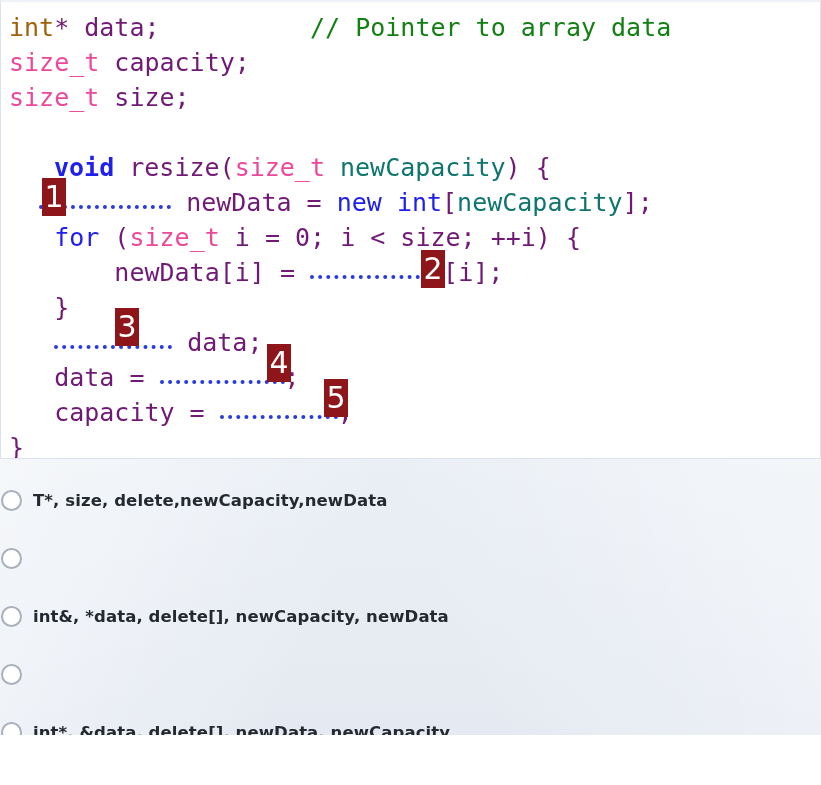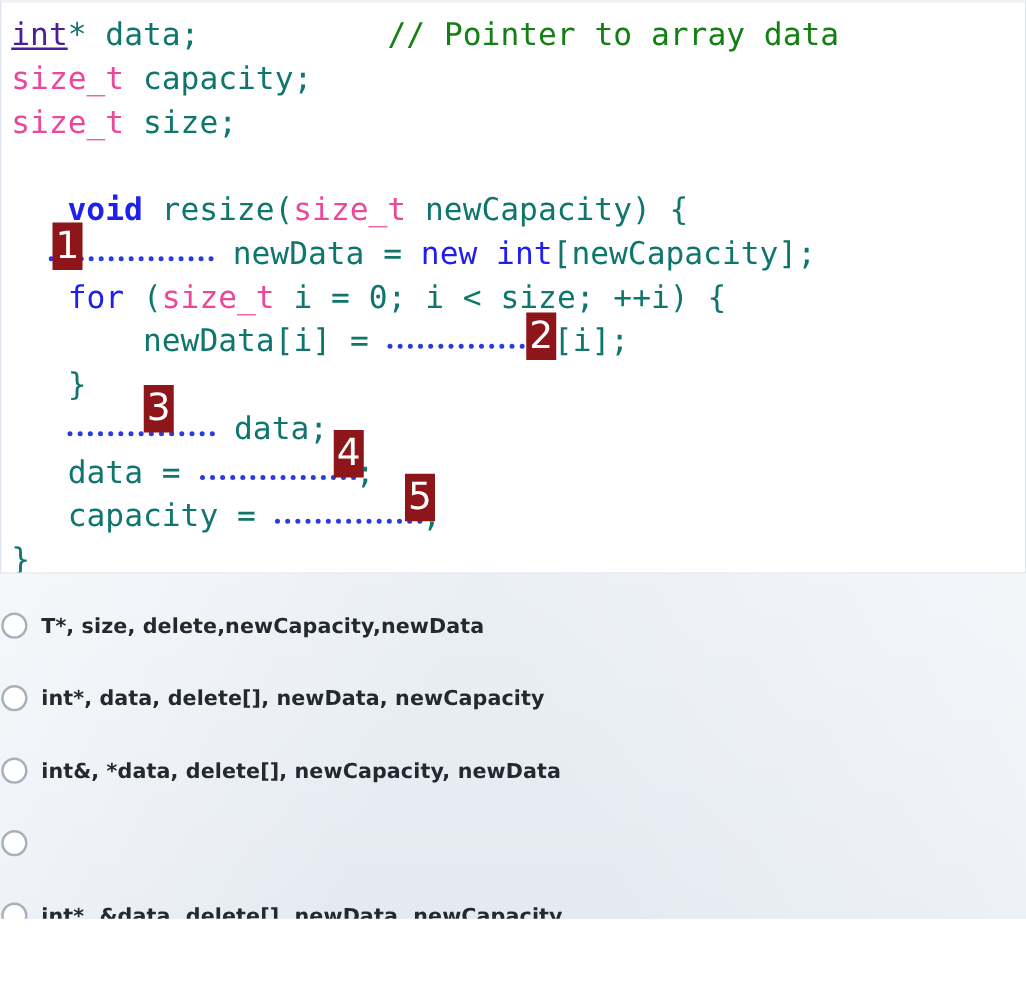--- a/index.html
+++ b/index.html
@@ -34,22 +34,22 @@
     color: #1b1b1b;
     letter-spacing: 0px;
   }
   .ln { height: 35px; position: relative; white-space: pre; }
   .blank-line { height: 35px; }
 
   
   .t-type      { color: #ec4899; }                 
   .t-kw        { color: #2020ee; font-weight: bold; margin-left: 45px;} 
   .t-kw2       { color: #2020ee; text-align: center; }                  
-  .t-int       { color: #4c1d95; text-decoration: underline; }                  
-  .t-plain     { color: #0f766e; }
+  .t-int       { color: #a16207; }                  
+  .t-plain     { color: #701a75; }
   .t-param     { color: #0f766e; }                  
   .t-comment   { color: #128012; text-align: center; }
 
   
   .blank {
     display: inline-block;
     vertical-align: middle;
     border-bottom: 4px dotted #2a3bdd;
     height: 12px;
     position: relative;
@@ -138,21 +138,20 @@
 </div>
 
 <div class="options-panel">
   <div id="options-list">
       <div class="option">
         <span class="radio"></span>
         <span class="option-label">T*, size, delete,newCapacity,newData</span>
       </div>
       <div class="option">
         <span class="radio"></span>
-        <span class="option-label">int*, data, delete[], newData, newCapacity</span>
       </div>
       <div class="option">
         <span class="radio"></span>
         <span class="option-label">int&amp;, *data, delete[], newCapacity, newData</span>
       </div>
       <div class="option">
         <span class="radio"></span>
       </div>
       <div class="option">
         <span class="radio"></span>

